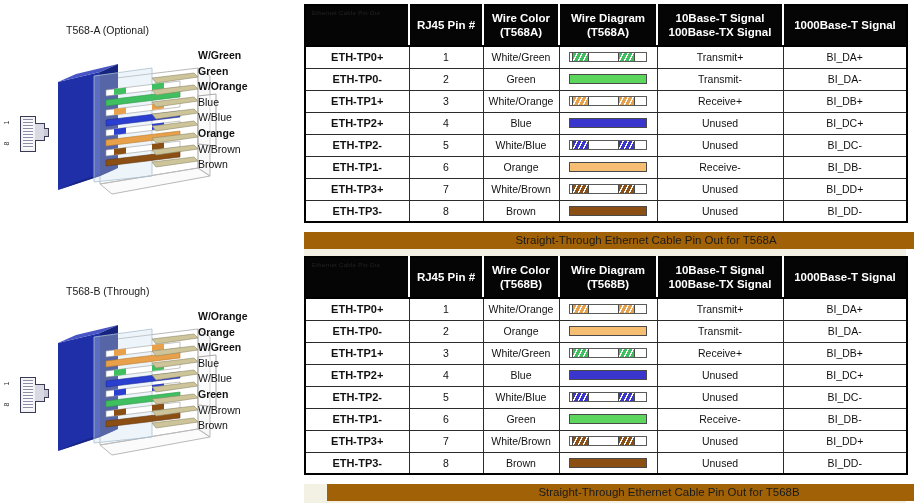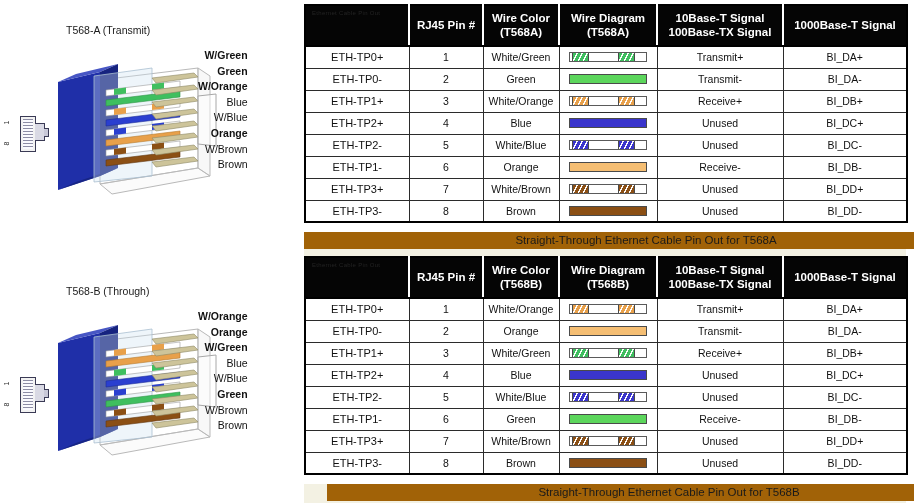--- a/index.html
+++ b/index.html
@@ -54,21 +54,21 @@
 
   
   .conn { position: absolute; left: 48px; top: 26px; width: 190px; height: 160px; }
   .conn svg { display: block; }
 
   
   .wire-list {
     position: absolute; left: 198px; top: 24px;
     font-size: 10.5px; line-height: 15.6px; color: #111;
   }
-  .wire-list div { white-space: nowrap; text-align: right; }
+  .wire-list div { white-space: nowrap; }
   .wire-list .bold { font-weight: bold; }
 
   
   .table-block { position: absolute; left: 304px; width: 602px; }
   #table-block-a { top: 4px; }
   #table-block-b { top: 256px; }
 
   table.pinout {
     width: 602px;
     border-collapse: collapse;
@@ -109,21 +109,21 @@
     border: 1px solid #2b2b2b;
     font-size: 10.5px;
     color: #111;
     text-align: center;
     vertical-align: middle;
     height: 22px;
     padding: 0 2px;
     background: #fff;
   }
   table.pinout tbody td.label {
-    font-weight: normal;
+    font-weight: bold;
     font-size: 11px;
     border-left: 2px solid #000;
   }
   table.pinout tbody td.last { border-right: 2px solid #000; }
   table.pinout tbody tr:last-child td { border-bottom: 2px solid #000; }
 
   
   .wire-gfx {
     position: relative;
     width: 78px; height: 10px;
@@ -164,21 +164,21 @@
 </style>
 </head>
 <body>
 
 <div id="page">
 
   <div class="cream-left" id="cream-gap"></div>
   <div class="cream-left" id="cream-bot"></div>
 
   <div class="diagram-panel" id="panel-a">
-    <div class="diagram-title">T568-A (Transmit)</div>
+    <div class="diagram-title">T568-A (Optional)</div>
 
     <div class="jack-icon">
       <span class="jack-num n1">1</span>
       <span class="jack-num n8">8</span>
       <div class="jack-body">
           <i></i>
         </div>
       <div class="jack-tab"></div>
       <div class="jack-tab2"></div>
     </div>

